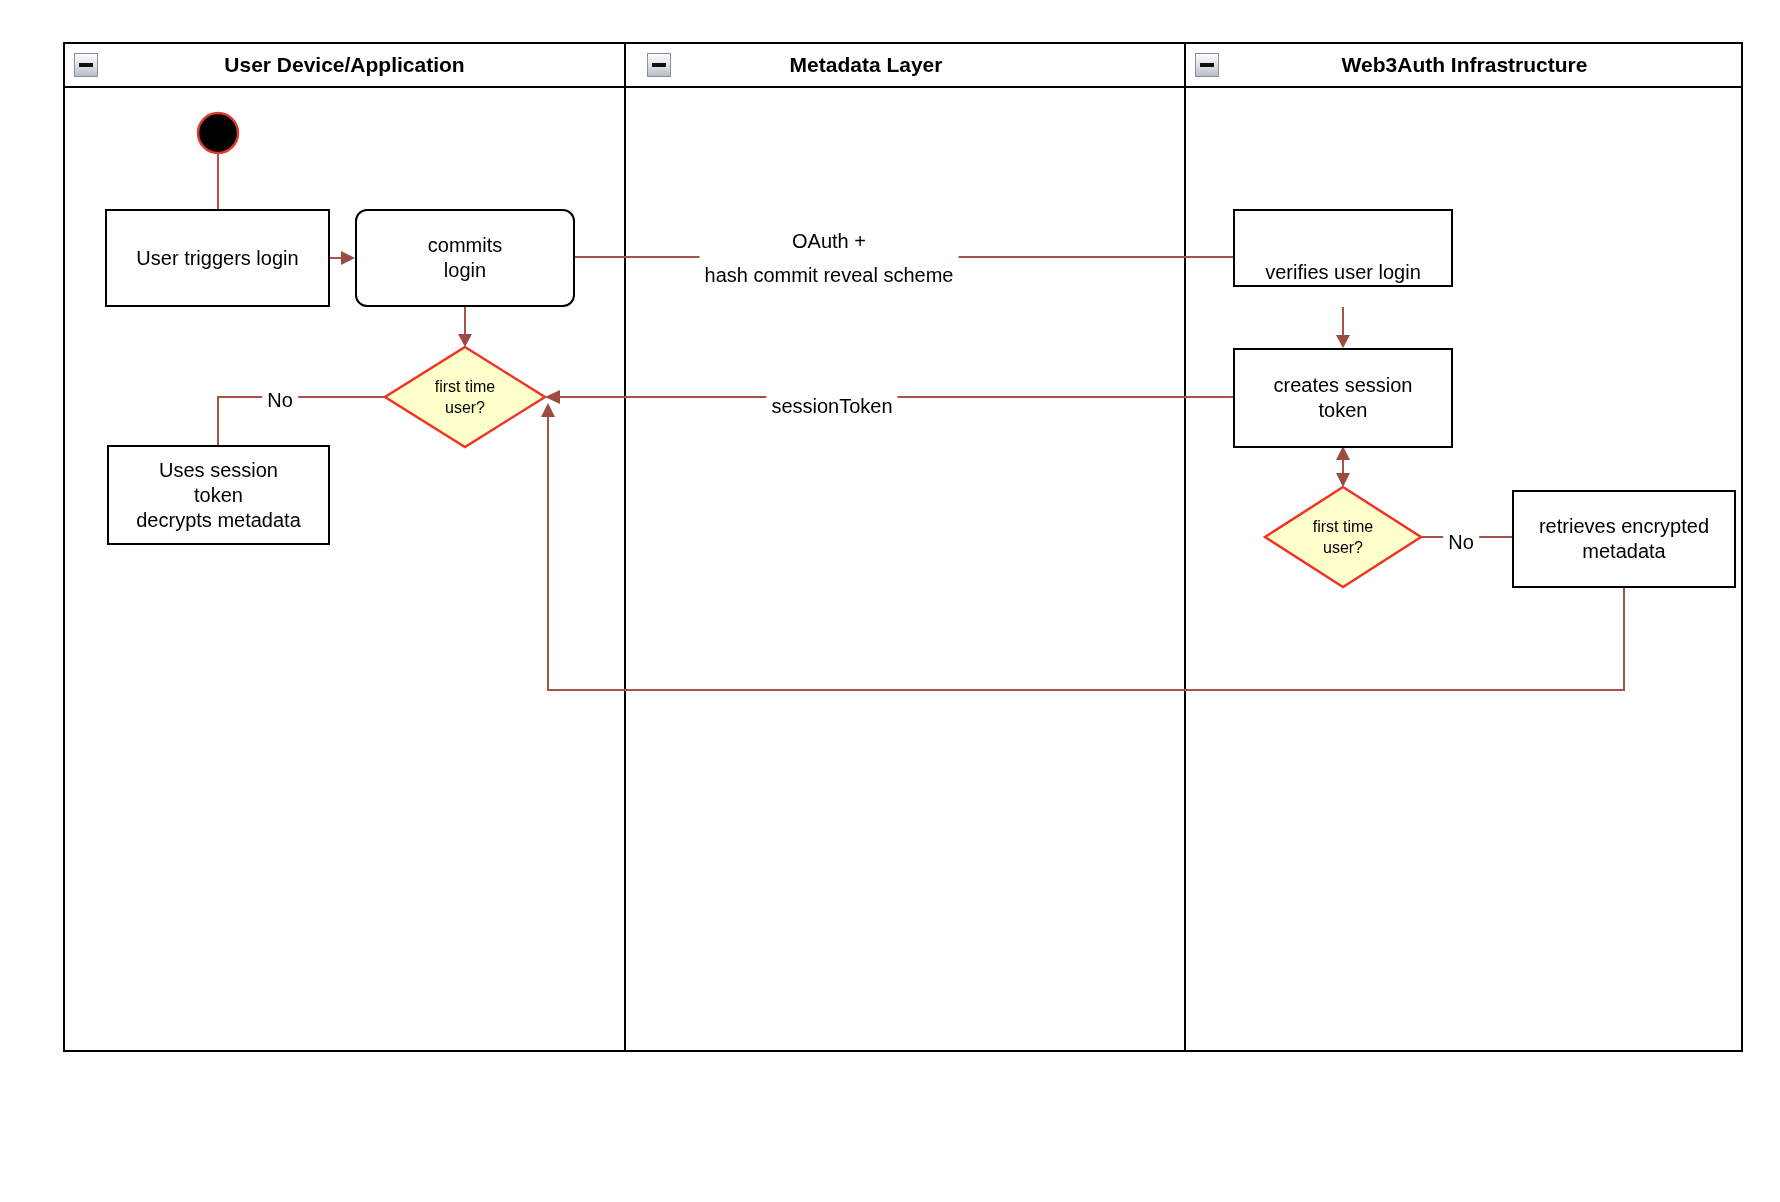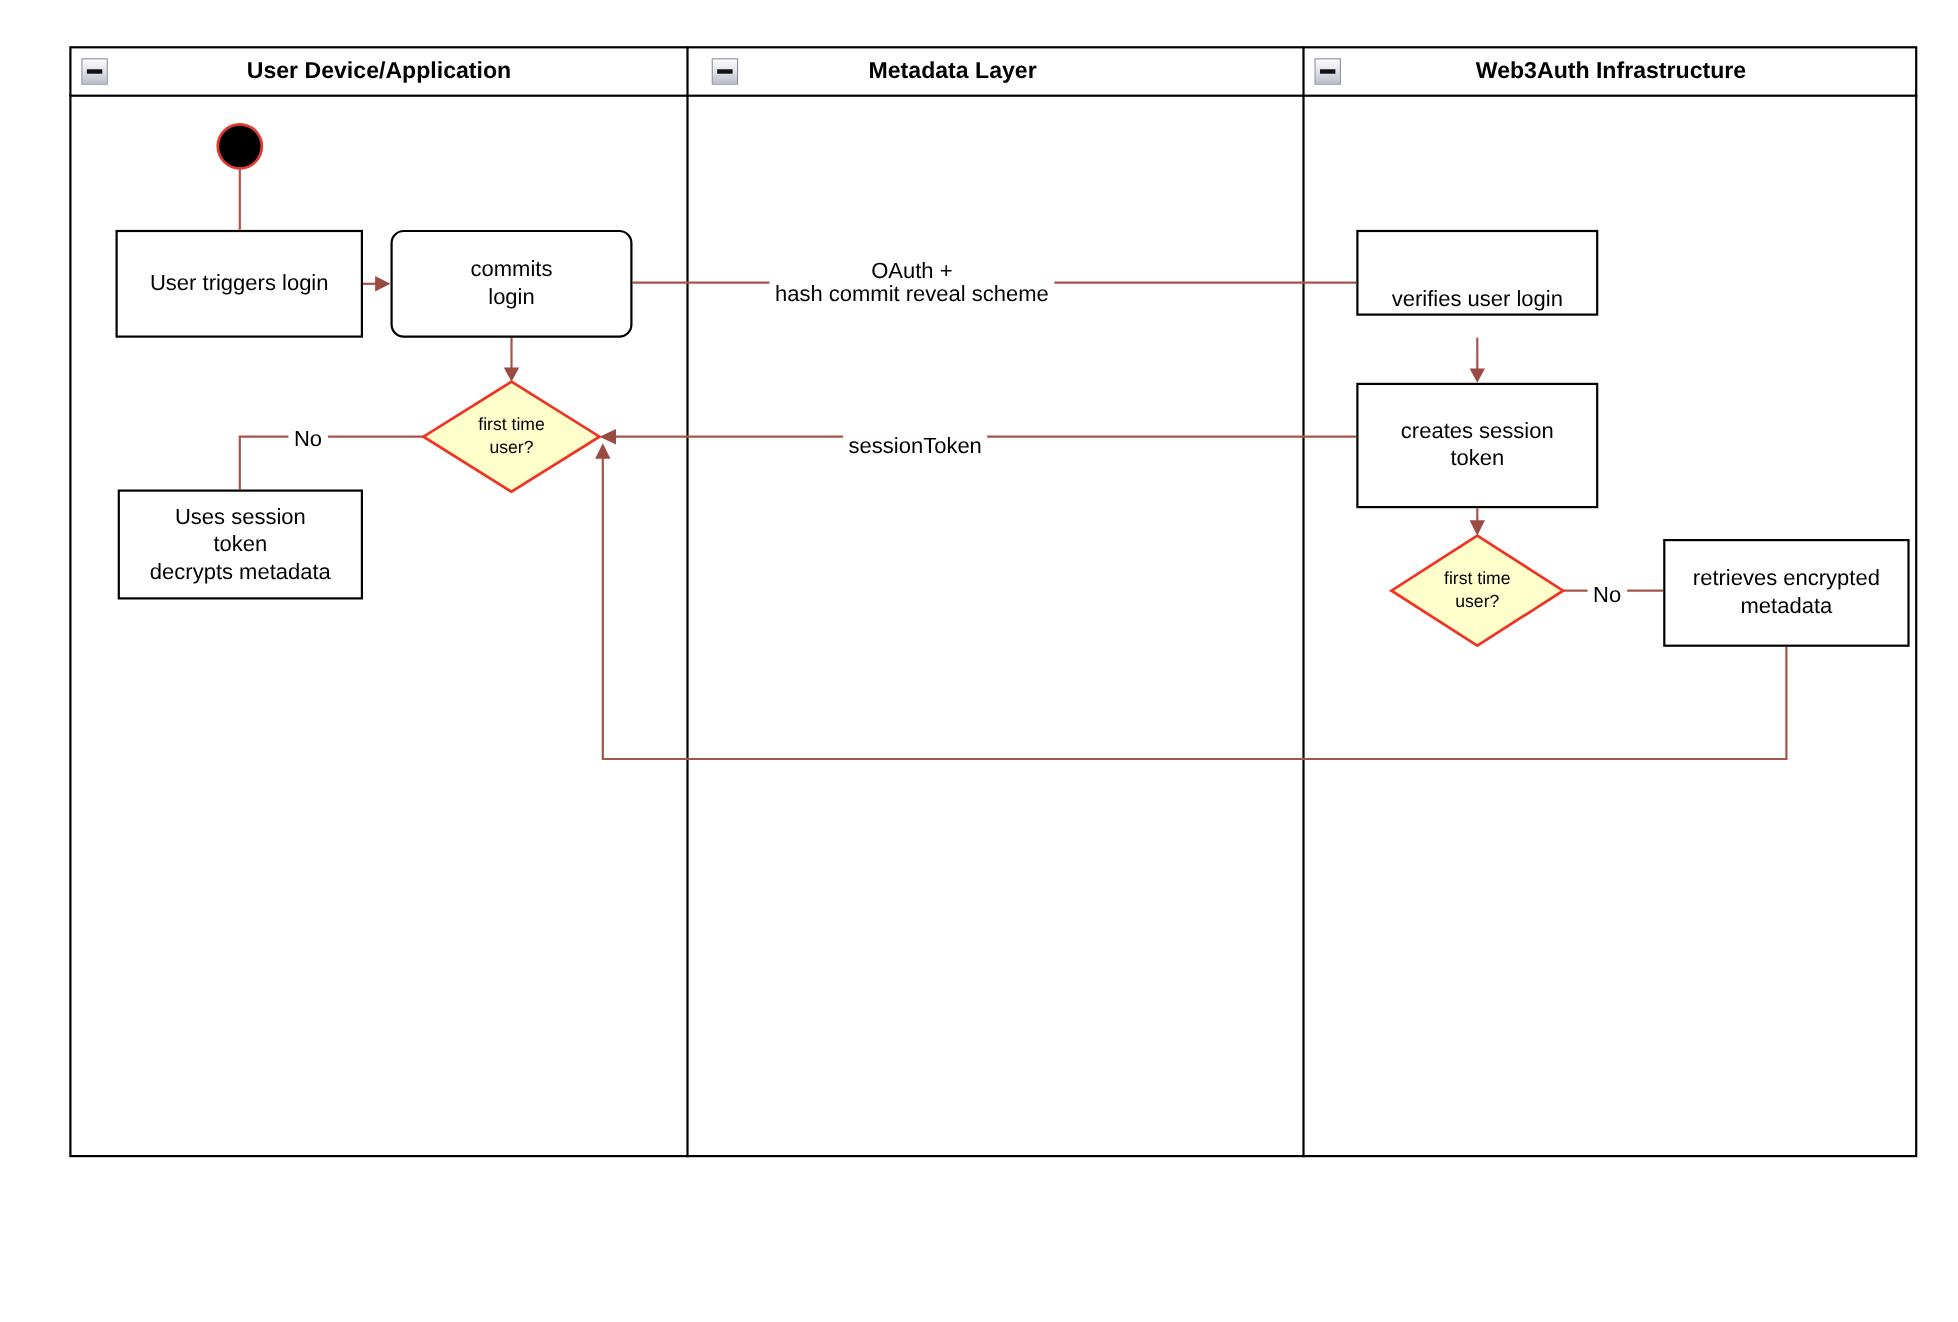--- a/index.html
+++ b/index.html
@@ -41,21 +41,21 @@
     position:absolute;box-sizing:border-box;border:2px solid var(--node-border);background:#fff;
     display:flex;align-items:center;justify-content:center;text-align:center;
     font-size:20px;line-height:25px;white-space:pre-line;
   }
   .decision-label{
     position:absolute;transform:translate(-50%,-50%);text-align:center;
     font-size:16px;line-height:21px;white-space:pre-line;pointer-events:none;
   }
   .edge-label{
     position:absolute;transform:translate(-50%,-50%);text-align:center;background:var(--background);
-    font-size:20px;line-height:21px;white-space:pre-line;padding:0 5px;
+    font-size:20px;line-height:34px;white-space:pre-line;padding:0 5px;
   }
 </style>
 </head>
 <body>
 
 <div class="canvas">
 
   <div class="frame"></div>
   <div class="lane-divider" style="left:624px;"></div>
   <div class="lane-divider" style="left:1184px;"></div>
@@ -122,21 +122,21 @@
 login</span>
   </div>
   <div class="node" style="left:107px;top:445px;width:223px;height:100px;">
     <span>Uses session
 token
 decrypts metadata</span>
   </div>
   <div class="node" style="left:1233px;top:209px;width:220px;height:78px;align-items:flex-end;">
     <span>verifies user login</span>
   </div>
-  <div class="node" style="left:1233px;top:348px;width:220px;height:114px;">
+  <div class="node" style="left:1233px;top:348px;width:220px;height:100px;">
     <span>creates session
 token</span>
   </div>
   <div class="node" style="left:1512px;top:490px;width:224px;height:98px;">
     <span>retrieves encrypted
 metadata</span>
   </div>
 
   <div class="decision-label" style="left:465px;top:397px;">first time
 user?</div>

